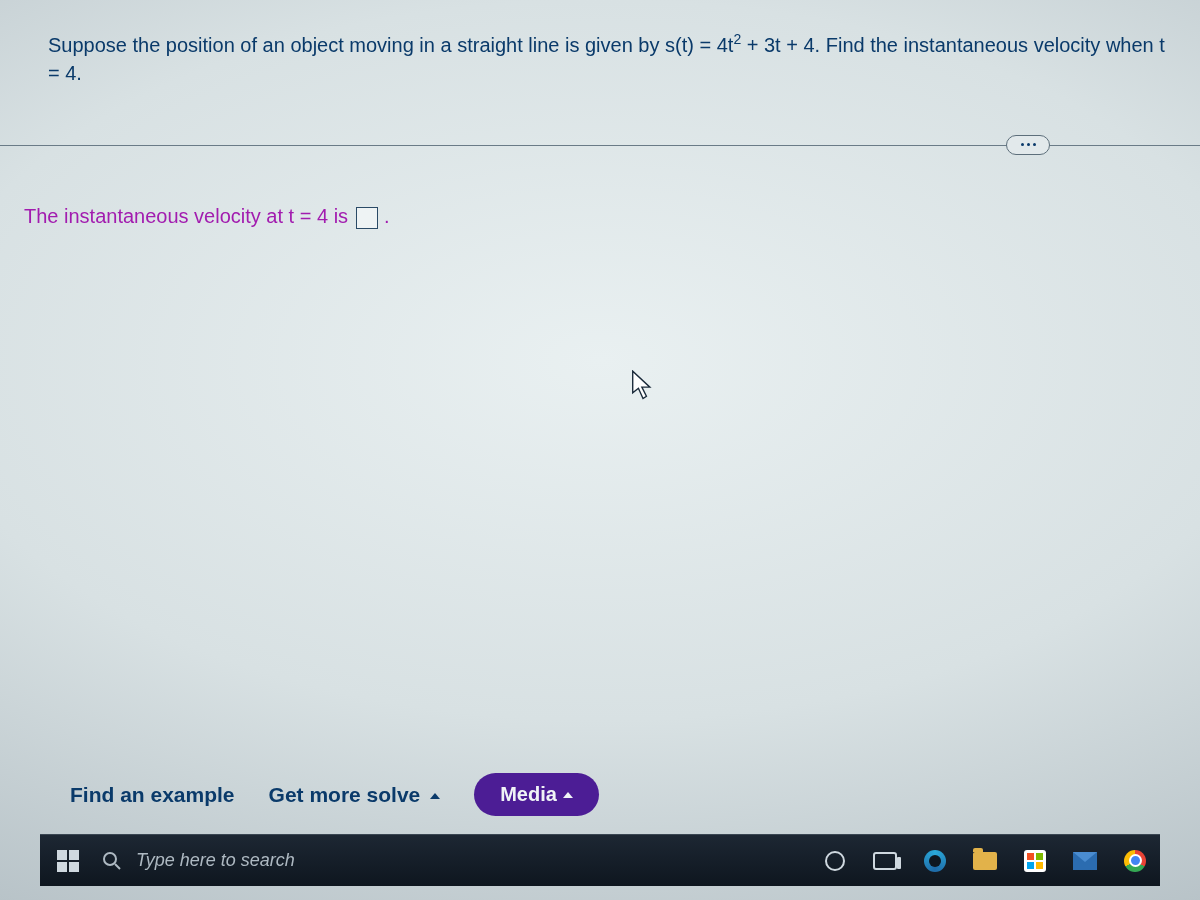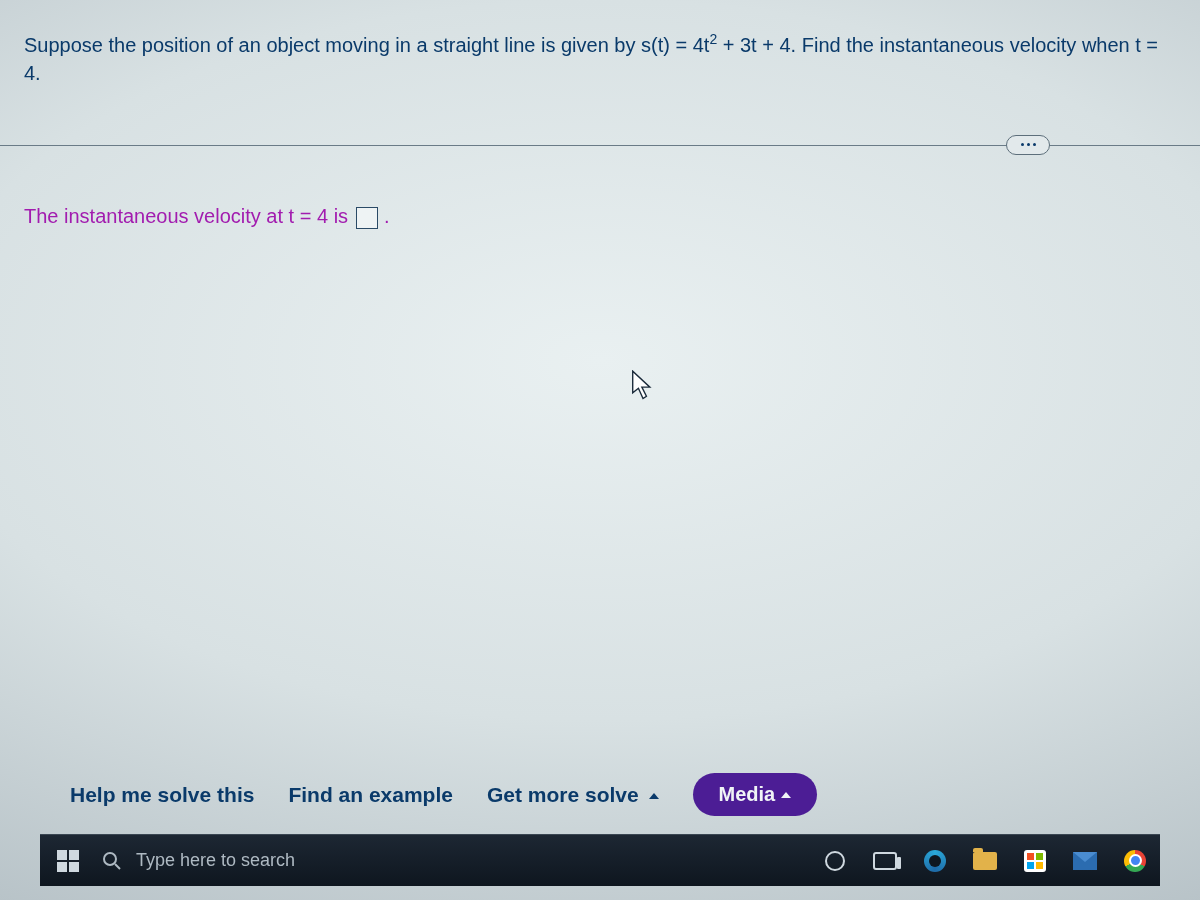--- a/index.html
+++ b/index.html
@@ -3,20 +3,21 @@
 <meta charset="utf-8">
 <style>
 * { margin: 0; padding: 0; box-sizing: border-box; }
 html, body { width: 1200px; height: 900px; overflow: hidden; font-family: Arial, Helvetica, sans-serif; }
 body {
   background: radial-gradient(ellipse 140% 100% at 50% 40%, #e9f0f1 0%, #d8e1e3 40%, #b8c3c8 70%, #8f9aa2 90%, #545e68 100%);
   position: relative;
 }
 .question-area {
   padding: 30px 24px 10px 24px;
+  margin-left: 24px;
 }
 .question-text {
   color: #0a3a6a;
   font-size: 20px;
   line-height: 1.4;
 }
 .formula { white-space: nowrap; }
 sup { font-size: 0.7em; vertical-align: super; }
 .divider-row {
   position: relative;
@@ -105,20 +106,21 @@
   border-bottom: 6px solid #f0f4f6;
 }
 .taskbar {
   position: absolute;
   left: 40px; right: 40px; bottom: 14px;
   height: 52px;
   background: linear-gradient(#1d2733, #0e161f);
   display: flex;
   align-items: center;
   border-top: 1px solid #3a4652;
+  font-style: italic;
 }
 .start-btn {
   width: 56px; height: 100%;
   display: flex; align-items: center; justify-content: center;
   cursor: pointer;
 }
 .win-logo {
   width: 22px; height: 22px;
   display: grid;
   grid-template-columns: 1fr 1fr;
@@ -192,23 +194,20 @@
   <input class="answer-box" style="">
   <span class="answer-text">.</span>
 </div>
 
 <svg class="cursor-arrow" viewBox="0 0 20 28">
   <path d="M1 1 L1 20 L6 16 L10 25 L13 23 L9 15 L16 15 Z" fill="#ffffff" stroke="#1a2a3a" stroke-width="1.2"></path>
 </svg>
 
 <div class="help-bar">
   <div class="help-link">
-    <span>Help me solve this</span>
-  </div>
-  <div class="help-link">
     <span>Find an example</span>
   </div>
   <div class="help-link">
     <span>Get more solve</span>
     <span class="caret-up"></span>
   </div>
   <div class="media-btn">
     <span>Media</span>
     <span class="caret-up-w"></span>
   </div>

